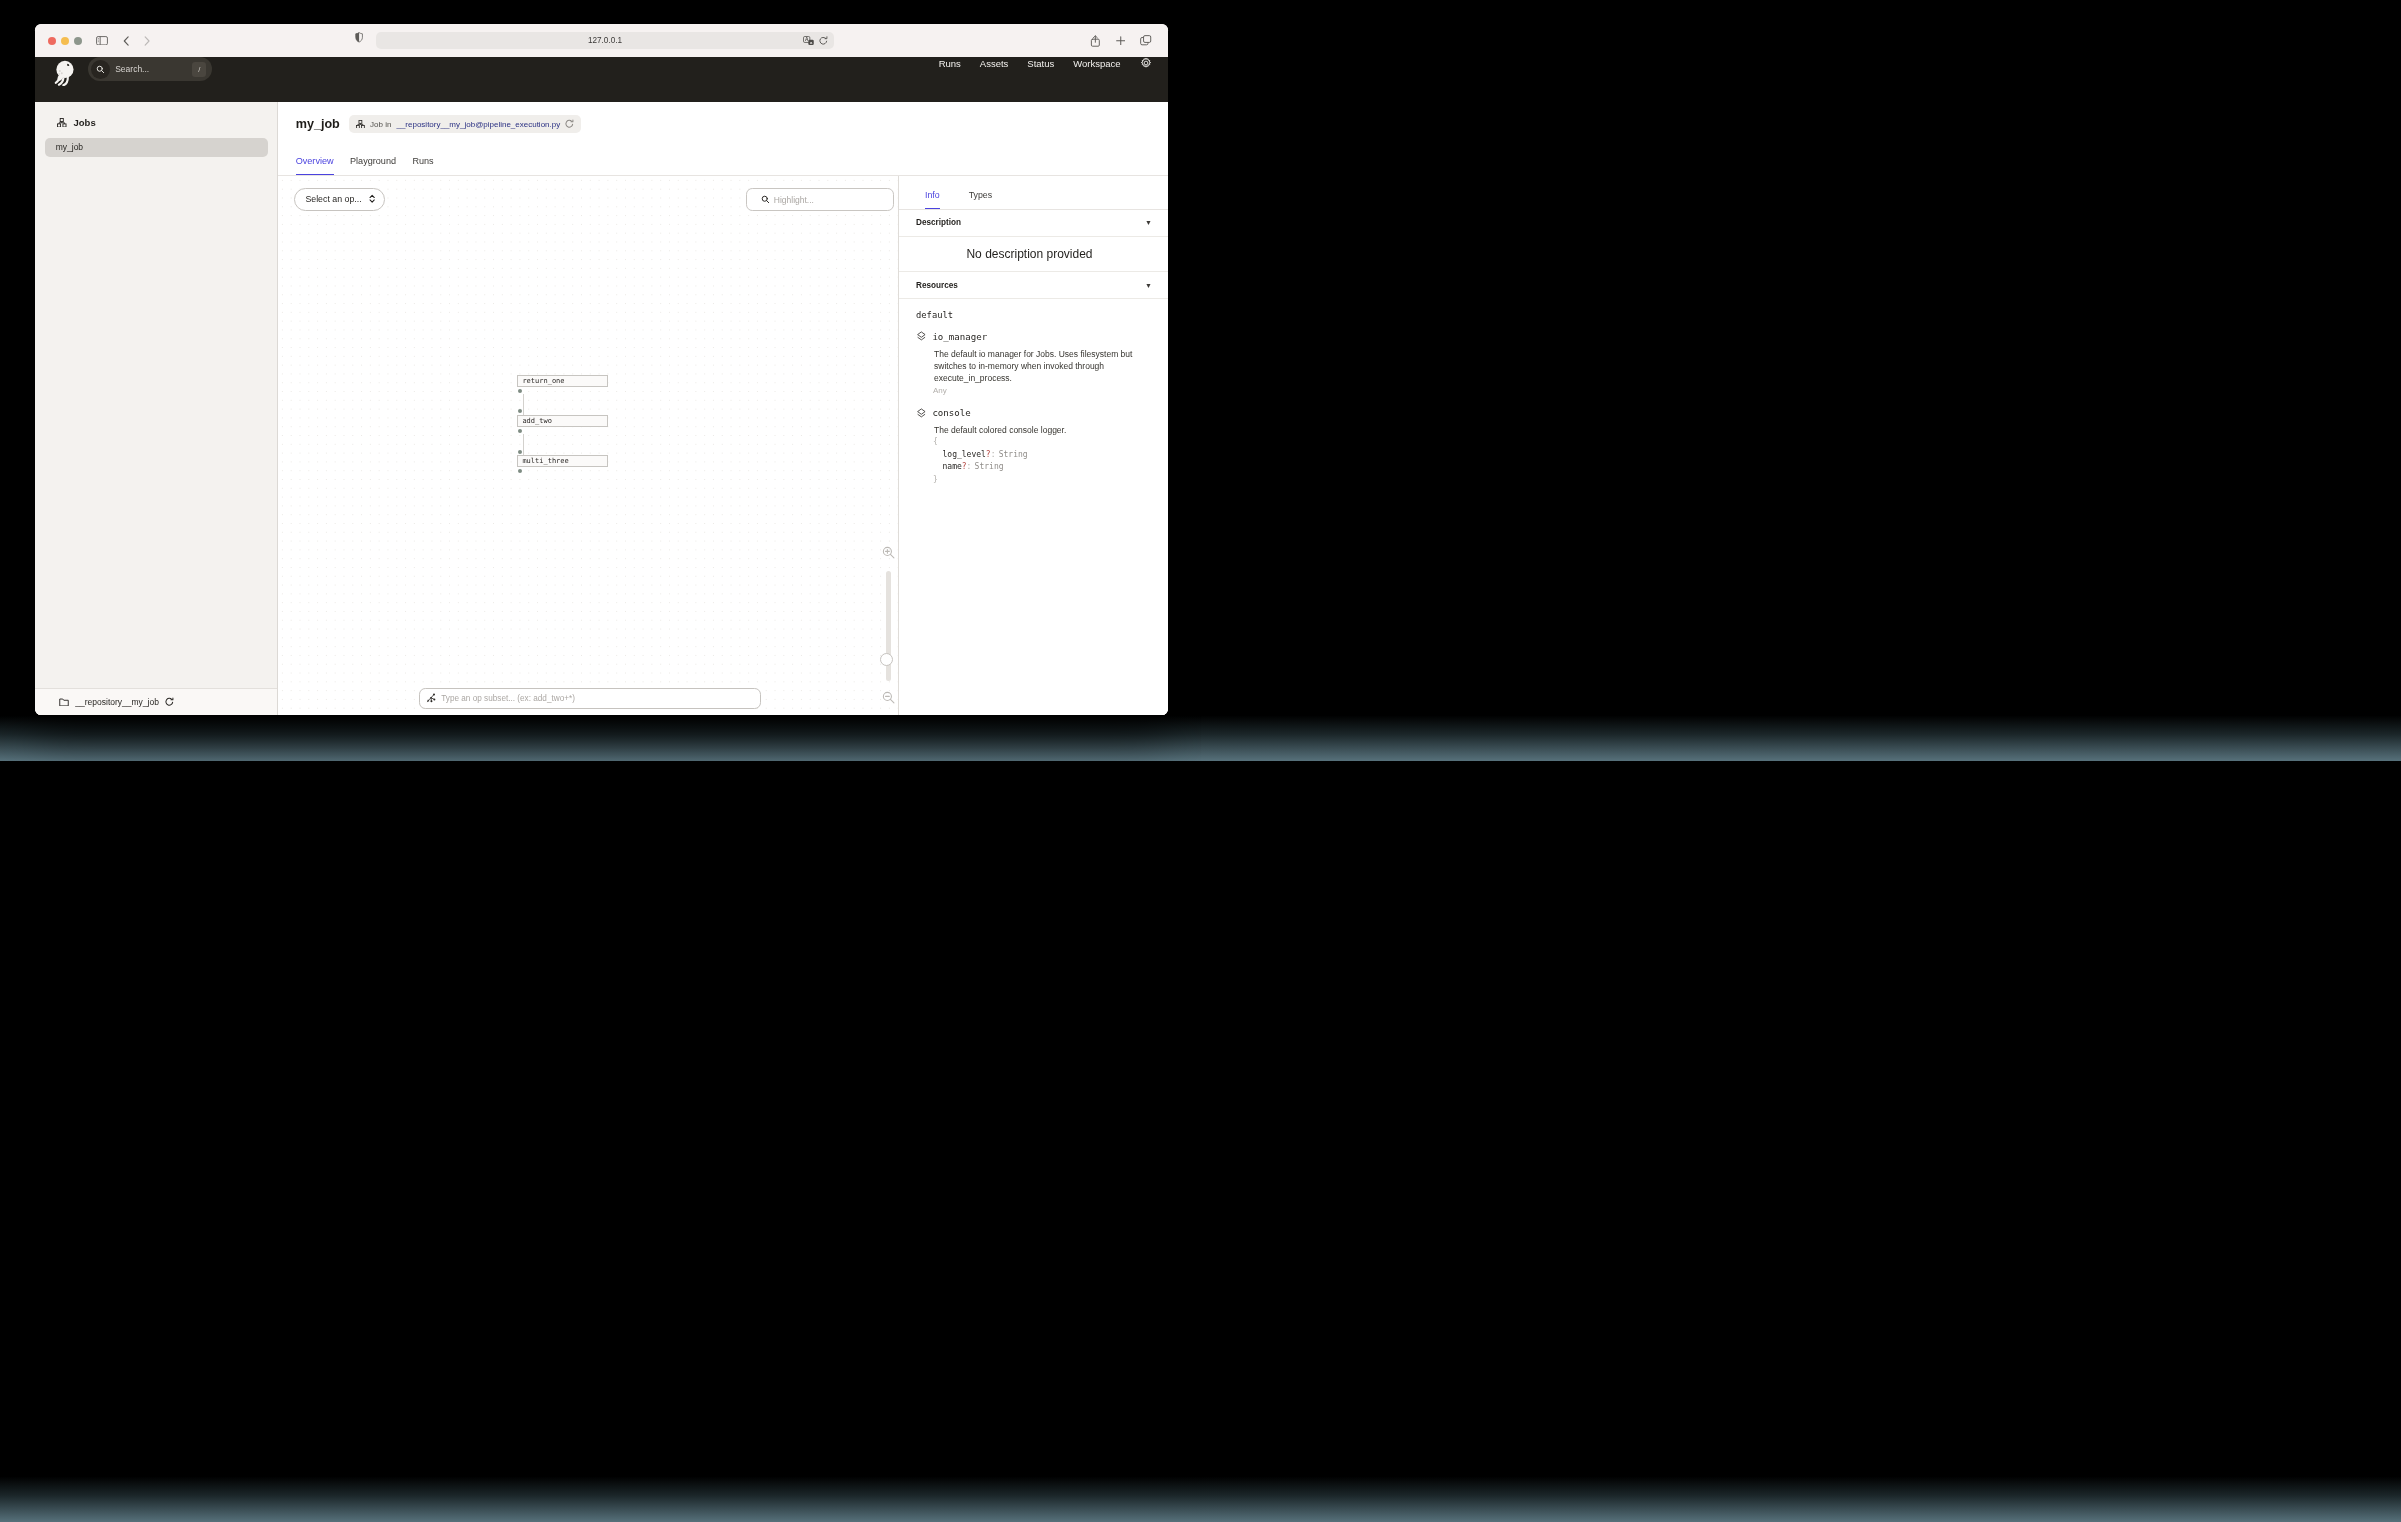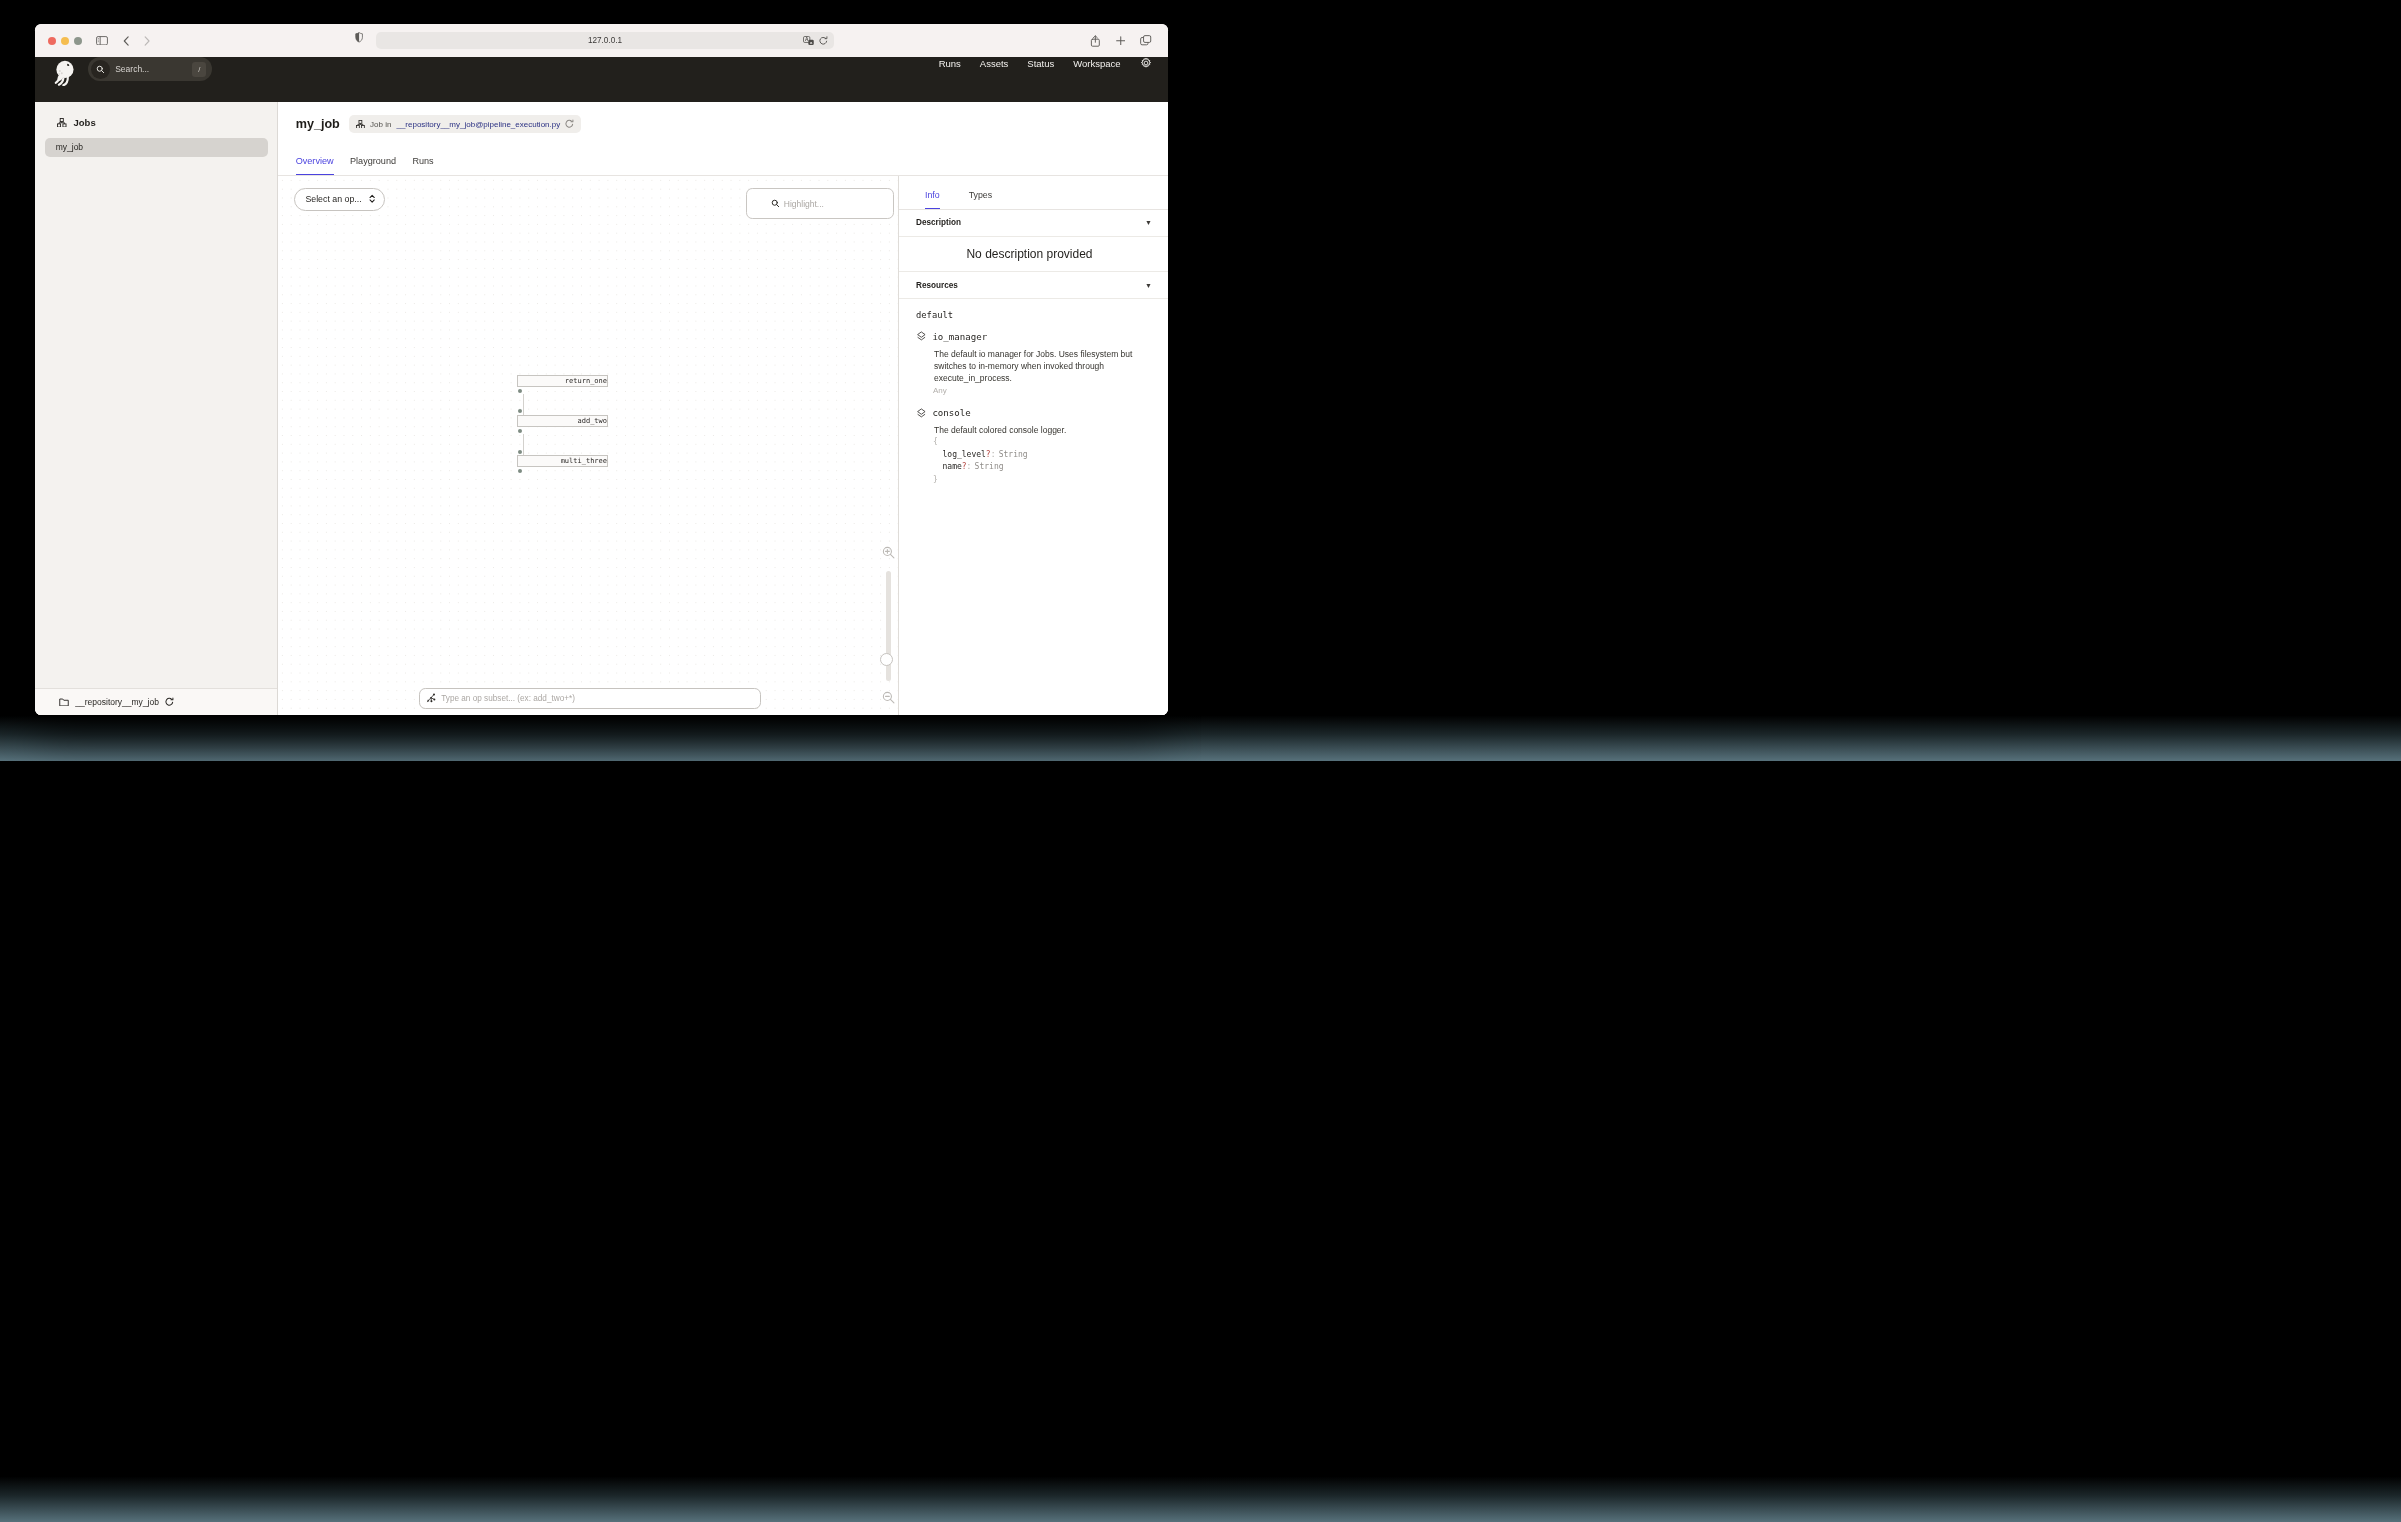--- a/index.html
+++ b/index.html
@@ -61,24 +61,24 @@
   .tabs-row { padding:10px 0 0 17.7px; display:flex; gap:16.4px; border-bottom:0.6px solid #e7e4e1; flex:0 0 auto; }
   .tab { font-size:9.1px; font-weight:500; color:#3d3b38; padding-bottom:7.6px; border-bottom:1.9px solid transparent; cursor:pointer; }
   .tab.active { color:#4b43df; border-bottom-color:#4b43df; }
   
   .workarea { flex:1; display:flex; min-height:0; }
   .grapharea { flex:1; position:relative; background-color:#fff;
     background-image: radial-gradient(#ebe9e5 0.6px, transparent 0.8px);
     background-size: 8.8px 8.8px; }
   .opselect { position:absolute; left:16.4px; top:12px; height:23px; background:#fff; border:0.6px solid #c7c4c0; border-radius:11.4px; display:flex; align-items:center; gap:7.6px; padding:0 8.2px 0 10px; font-size:8.8px; color:#211f1c; cursor:pointer; }
   .opselect .carets { color:#211f1c; display:flex; }
-  .highlight { position:absolute; right:4.4px; top:12.6px; width:148px; height:31px; background:#fff; border:0.6px solid #c9c6c2; border-radius:6.3px; display:flex; align-items:center; padding:0 24px; gap:4.4px; color:#211f1c; }
+  .highlight { position:absolute; right:4.4px; top:12.6px; width:148px; height:23px; background:#fff; border:0.6px solid #c9c6c2; border-radius:6.3px; display:flex; align-items:center; padding:0 14px; gap:4.4px; color:#211f1c; }
   .highlight input { flex:1; min-width:0; border:none; outline:none; font-size:8.5px; color:#211f1c; font-family:"Liberation Sans",sans-serif; background:transparent; }
   .highlight input::placeholder { color:#aba7a3; }
-  .opnode { position:absolute; left:239px; width:91px; height:12.6px; background:#fbfaf9; border:0.6px solid #c7c5c1; font-family:"DejaVu Sans Mono",monospace; font-size:7px; color:#2b2826; line-height:11.4px; padding-left:4.4px; cursor:pointer;text-align:right; }
+  .opnode { position:absolute; left:239px; width:91px; height:12.6px; background:#fbfaf9; border:0.6px solid #c7c5c1; font-family:"DejaVu Sans Mono",monospace; font-size:7px; color:#2b2826; line-height:11.4px; padding-left:4.4px; cursor:pointer; }
   .port { position:absolute; width:4.4px; height:4.4px; border-radius:50%; background:#7e8c82; }
   .edge { position:absolute; left:245px; width:1.3px; background:#d3d1cd; }
   .zoomplus, .zoomminus { position:absolute; left:604px; color:#bcb9b5; }
   .zoomtrack { position:absolute; left:608px; top:395px; width:5px; height:110px; border-radius:2.5px; background:#e5e2de; }
   .zoomthumb { position:absolute; left:602px; top:477px; width:13.2px; height:13.2px; border-radius:50%; background:#fff; border:0.9px solid #c6c3bf; cursor:grab; }
   .subsetinput { position:absolute; left:141px; top:512px; width:342px; height:21px; background:#fff; border:0.6px solid #c6c3bf; border-radius:6.3px; display:flex; align-items:center; gap:5px; padding:0 6.3px; }
   .subsetinput .gicon { color:#2a2825; display:flex; }
   .subsetinput input { flex:1; min-width:0; border:none; outline:none; font-size:8.2px; color:#211f1c; background:transparent; font-family:"Liberation Sans",sans-serif; }
   .subsetinput input::placeholder { color:#aba7a3; }
   

